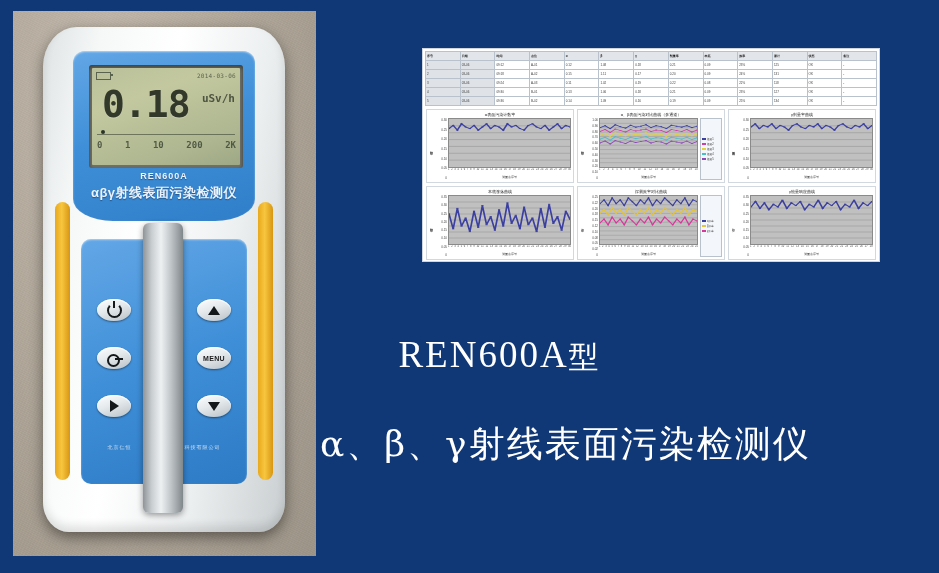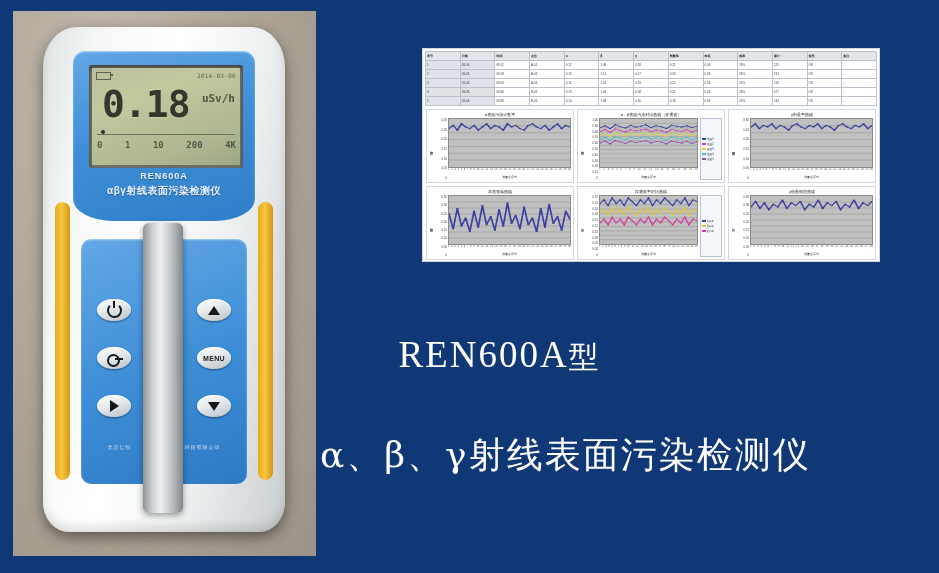--- a/index.html
+++ b/index.html
@@ -65,21 +65,21 @@
                letter-spacing:-1px;color:#32392b;text-shadow:0 1px 0 rgba(255,255,255,.2);}
   .lcd .unit{position:absolute;right:5px;top:24px;font-size:11px;font-weight:bold;color:#3a4232;opacity:.85;}
   .lcd .baseline{position:absolute;left:5px;right:5px;top:66px;height:1px;background:#4d5643;opacity:.7;}
   .lcd .marker{position:absolute;left:9px;top:62px;width:4px;height:4px;background:#2b3326;border-radius:50%;}
   .lcd .scale{position:absolute;left:5px;right:4px;top:72px;display:flex;justify-content:space-between;
               font-size:9px;font-weight:bold;color:#3a4232;opacity:.8;}
   
   .model{position:absolute;left:0;right:0;top:120px;text-align:center;color:#eaf3ff;
          font-size:9px;letter-spacing:1px;font-weight:bold;text-shadow:0 1px 1px rgba(0,0,0,.35);}
   .modelsub{position:absolute;left:0;right:0;top:133px;text-align:center;color:#eaf3ff;
-            font-size:10px;letter-spacing:.5px;font-weight:bold;text-shadow:0 1px 1px rgba(0,0,0,.35);}
+            font-size:13px;letter-spacing:.5px;font-weight:bold;text-shadow:0 1px 1px rgba(0,0,0,.35);}
   
   .face-bot{
     position:absolute;left:38px;top:212px;width:166px;height:245px;
     background:linear-gradient(160deg,#63a7e6 0%,#3f8fd8 50%,#2d7ac5 100%);
     border-radius:10px;
     box-shadow:inset 0 1px 2px rgba(255,255,255,.5);
   }
   
   .strap{
     position:absolute;left:100px;top:196px;width:40px;height:290px;
@@ -139,21 +139,21 @@
   .lgrow{display:flex;align-items:center;gap:1px;font-size:2.6px;color:#333;white-space:nowrap;}
   .sw{width:4px;height:2.5px;flex:0 0 auto;}
   
   #title1{
     position:absolute;left:0;right:0;top:333px;text-align:center;
     color:#ffffff;font-family:"Liberation Serif", serif;font-size:37px;letter-spacing:2px;
     padding-left:60px;box-sizing:border-box;
   }
   #title1 .zh{font-family:"DejaVu Sans", sans-serif;font-size:30px;}
   #title2{
-    position:absolute;left:320px;right:0;top:431px;
+    position:absolute;left:320px;right:0;top:420px;
     color:#ffffff;font-family:"DejaVu Serif", serif;font-size:36px;
     letter-spacing:2px;white-space:nowrap;
   }
 </style>
 </head>
 <body>
 
 <div id="photo">
   <div class="grain"></div>
 
@@ -171,21 +171,21 @@
           </div>
           <div class="bigval">0.18</div>
           <div class="unit">uSv/h</div>
           <div class="marker"></div>
           <div class="baseline"></div>
           <div class="scale">
             <span>0</span>
             <span>1</span>
             <span>10</span>
             <span>200</span>
-            <span>4K</span>
+            <span>2K</span>
           </div>
         </div>
       </div>
       <div class="model">REN600A</div>
       <div class="modelsub">αβγ射线表面污染检测仪</div>
     </div>
 
     <div class="face-bot">
       <div class="btn col-l row1">
         <span class="pwr"></span>

